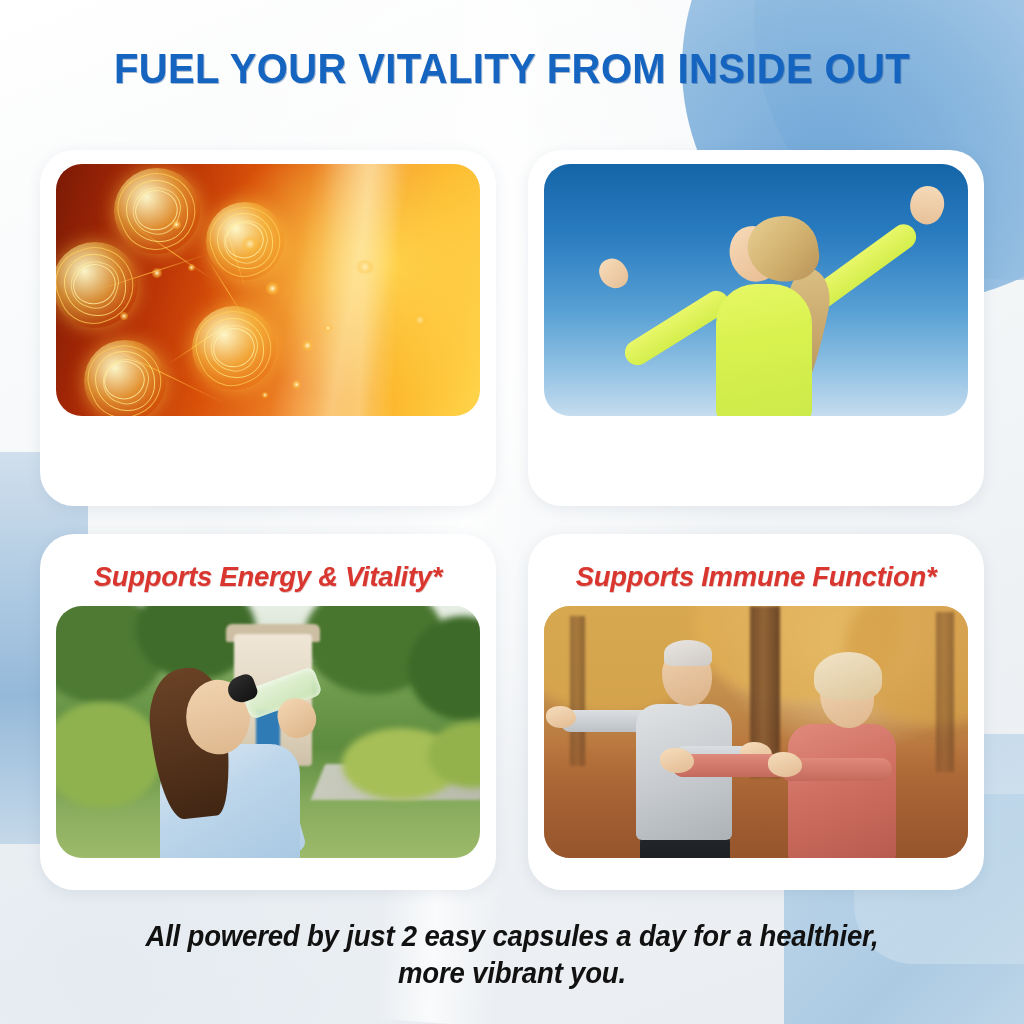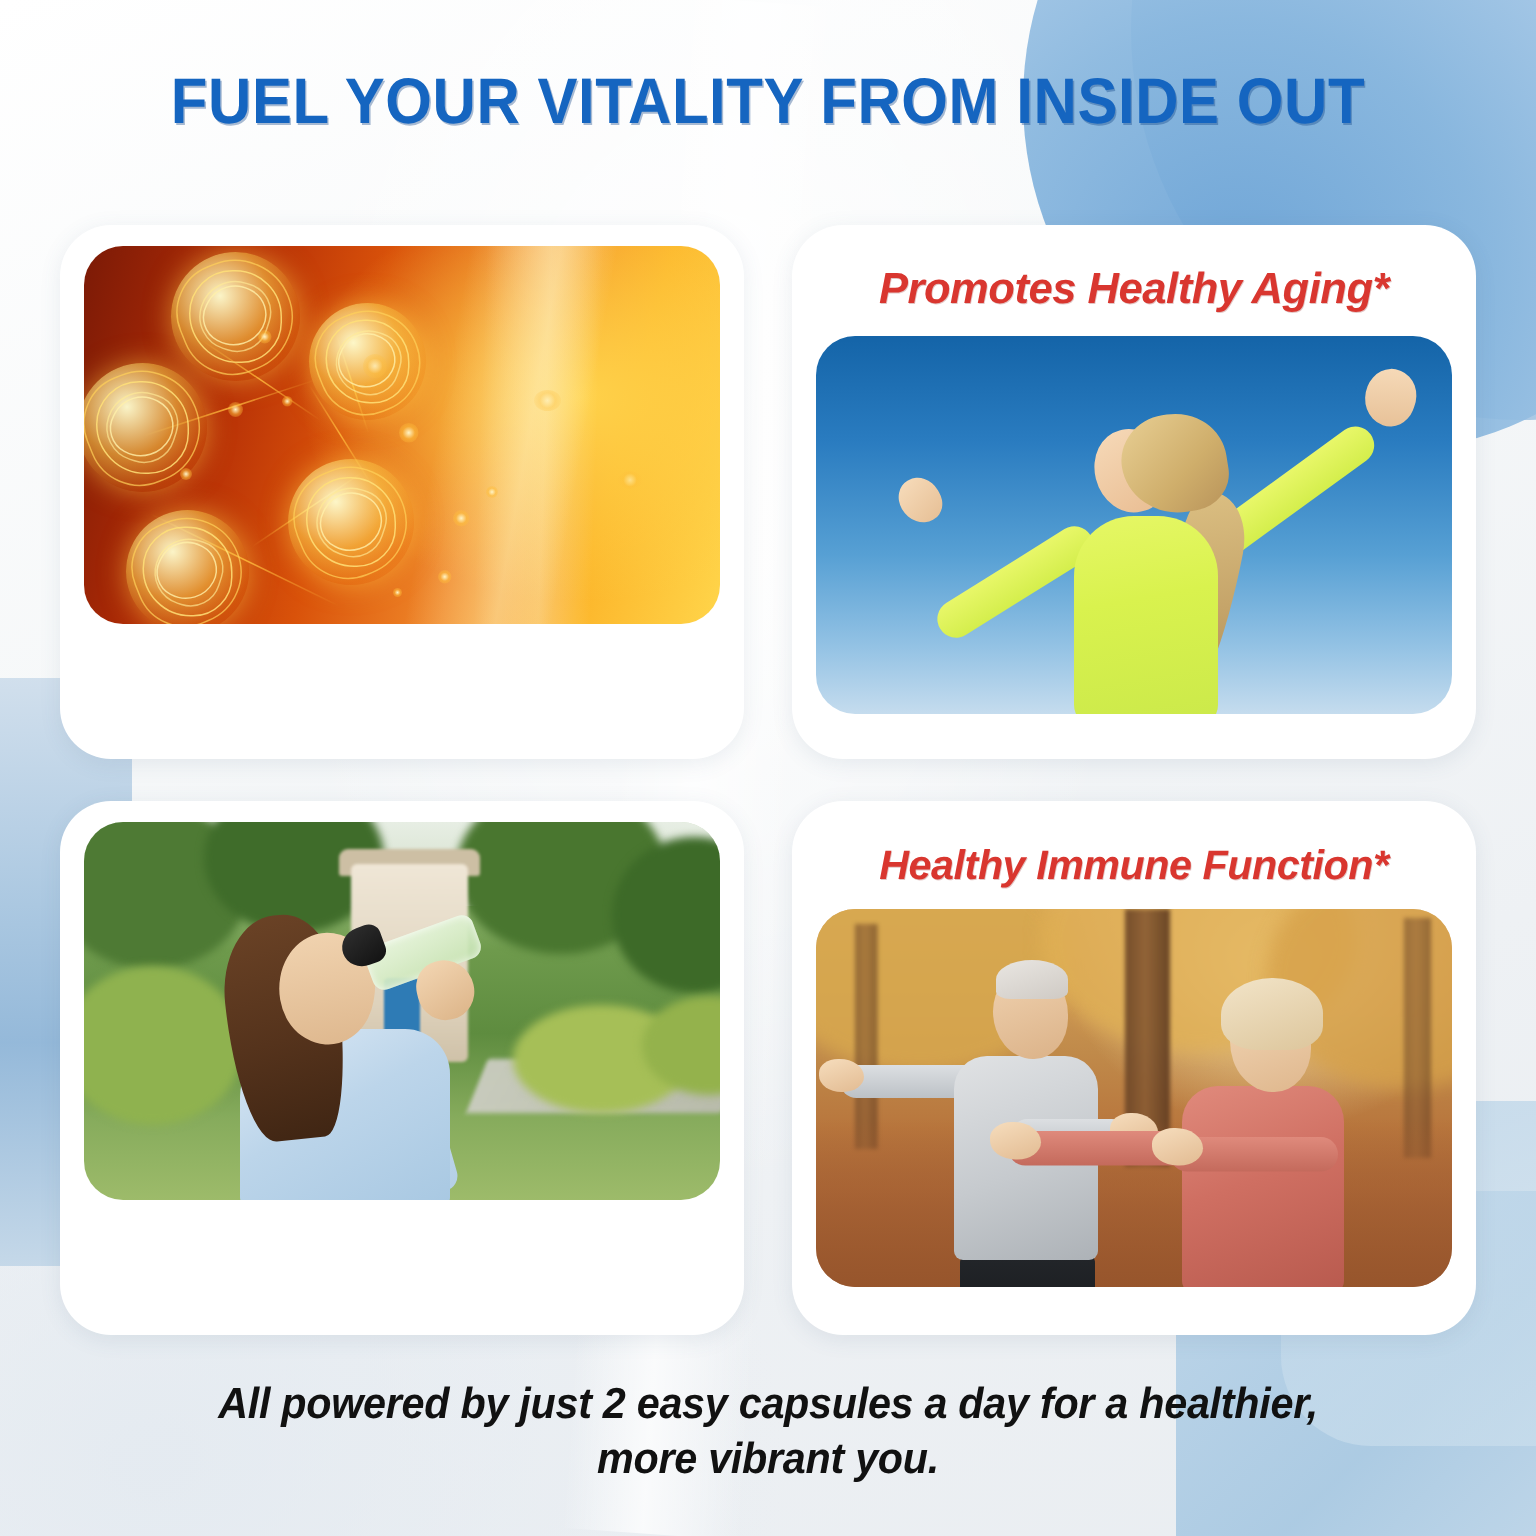--- a/index.html
+++ b/index.html
@@ -547,36 +547,36 @@
         <div class="spark" style="left:116px; top:56px; width:9px; height:9px;"></div>
         <div class="spark" style="left:64px; top:148px; width:8px; height:8px;"></div>
         <div class="spark" style="left:300px; top:96px; width:18px; height:14px; opacity:.6;"></div>
         <div class="spark" style="left:356px; top:150px; width:16px; height:12px; opacity:.55;"></div>
         <div class="spark" style="left:236px; top:216px; width:9px; height:9px;"></div>
         <div class="spark" style="left:206px; top:228px; width:6px; height:6px;"></div>
       </div>
     </div>
 
     <div class="card">
-      <div class="card-title">Promotes Healthy Aging*</div>
       <div class="photo ph-sky">
         <div class="figure2">
           <div class="f2-arm f2-armL"></div>
           <div class="f2-arm f2-armR"></div>
           <div class="f2-hand f2-handL"></div>
           <div class="f2-hand f2-handR"></div>
           <div class="f2-pony"></div>
           <div class="f2-torso"></div>
           <div class="f2-head"></div>
           <div class="f2-hair"></div>
         </div>
       </div>
     </div>
 
     <div class="card">
+      <div class="card-title tight">Supports Energy &amp; Vitality*</div>
       <div class="photo ph-park">
         <div class="p3-sky"></div>
         <div class="p3-tree" style="left:-20px; top:-12px; width:130px; height:110px; background:#4e7a34;"></div>
         <div class="p3-tree" style="left:80px; top:-26px; width:120px; height:100px; background:#3f6c2a;"></div>
         <div class="p3-tree" style="left:248px; top:-24px; width:140px; height:112px; background:#49762f;"></div>
         <div class="p3-tree" style="left:352px; top:10px; width:110px; height:104px; background:#3d6a28;"></div>
         <div class="p3-roof"></div>
         <div class="p3-house"></div>
         <div class="p3-door"></div>
         <div class="p3-path"></div>
@@ -588,21 +588,21 @@
         <div class="f3-hoodie"></div>
         <div class="f3-hair"></div>
         <div class="f3-head"></div>
         <div class="f3-bottle"></div>
         <div class="f3-cap"></div>
         <div class="f3-hand"></div>
       </div>
     </div>
 
     <div class="card">
-      <div class="card-title tight">Healthy Immune Function*</div>
+      <div class="card-title tight">Supports Immune Function*</div>
       <div class="photo ph-autumn">
         <div class="p4-canopy" style="left:-30px; top:-40px; width:200px; height:150px; background:#d8a84e; opacity:.85;"></div>
         <div class="p4-canopy" style="left:150px; top:-54px; width:210px; height:150px; background:#e0b055; opacity:.8;"></div>
         <div class="p4-canopy" style="left:300px; top:-30px; width:180px; height:150px; background:#d6a14a; opacity:.8;"></div>
         <div class="p4-trunk" style="left:206px; top:0; width:30px; height:172px;"></div>
         <div class="p4-trunk" style="left:26px; top:10px; width:15px; height:150px; opacity:.6;"></div>
         <div class="p4-trunk" style="left:392px; top:6px; width:18px; height:160px; opacity:.55;"></div>
         <div class="p4-ground"></div>
 
         <div class="f4m-arm"></div>

